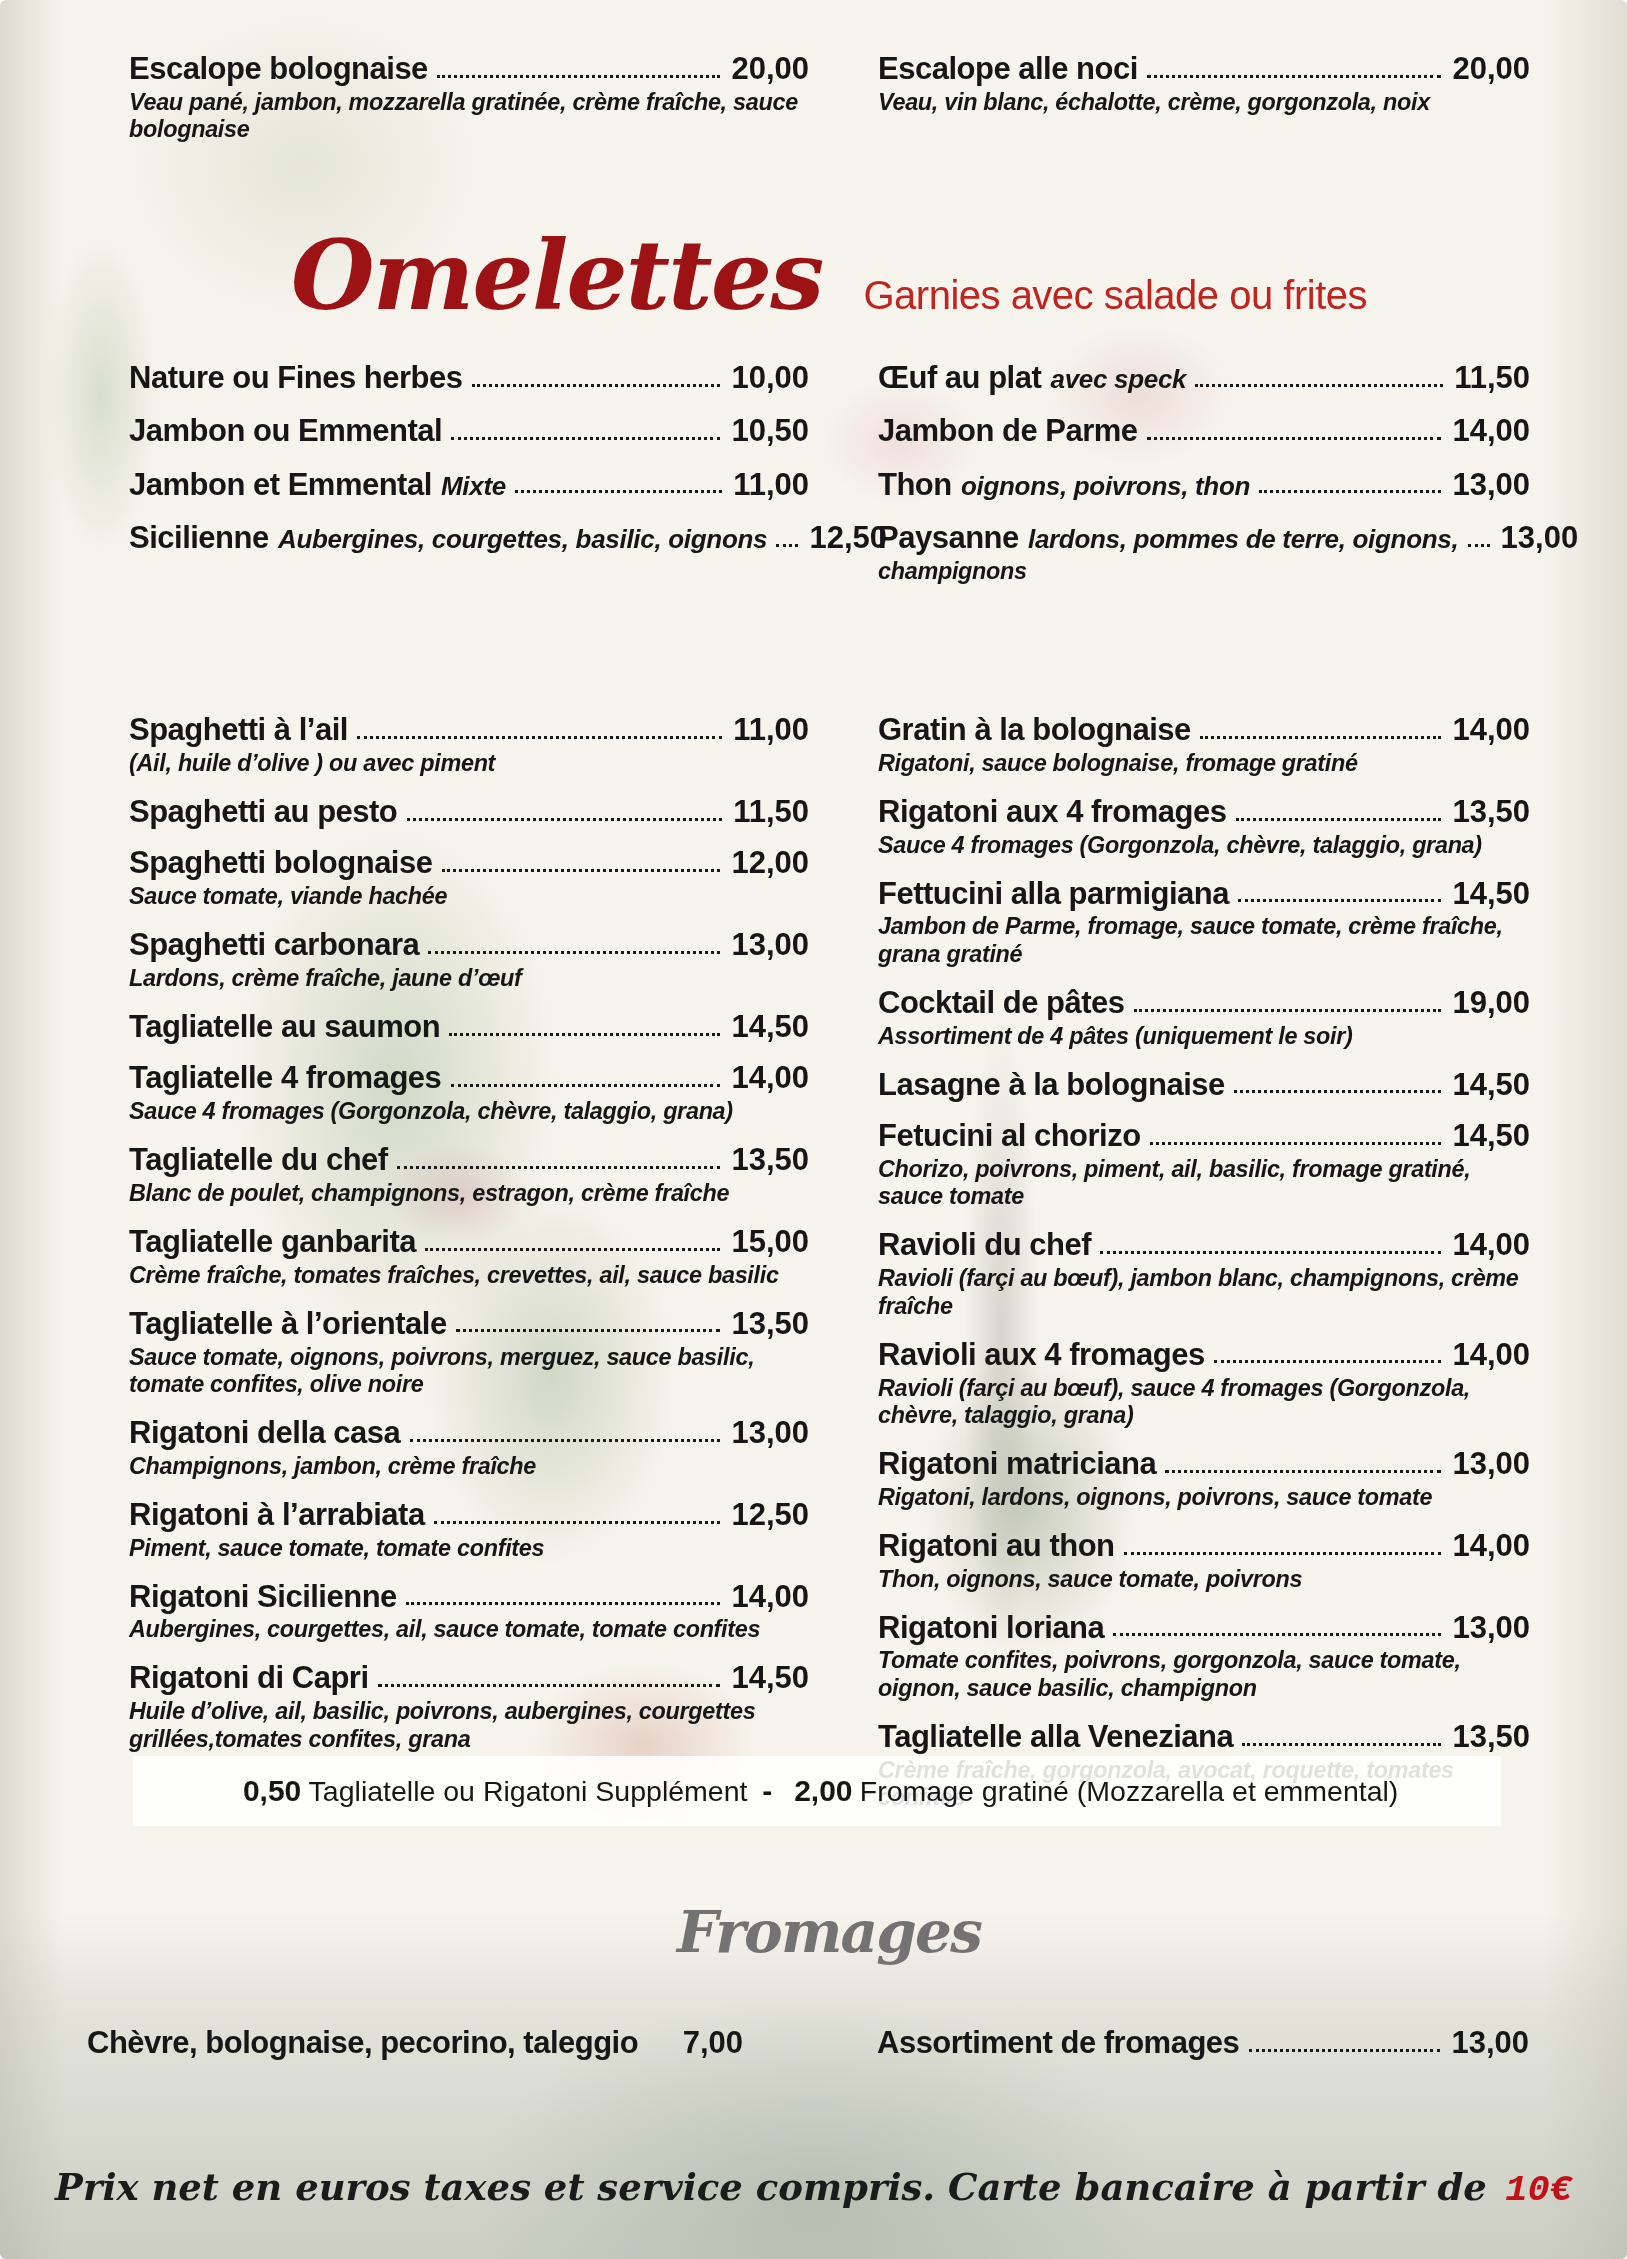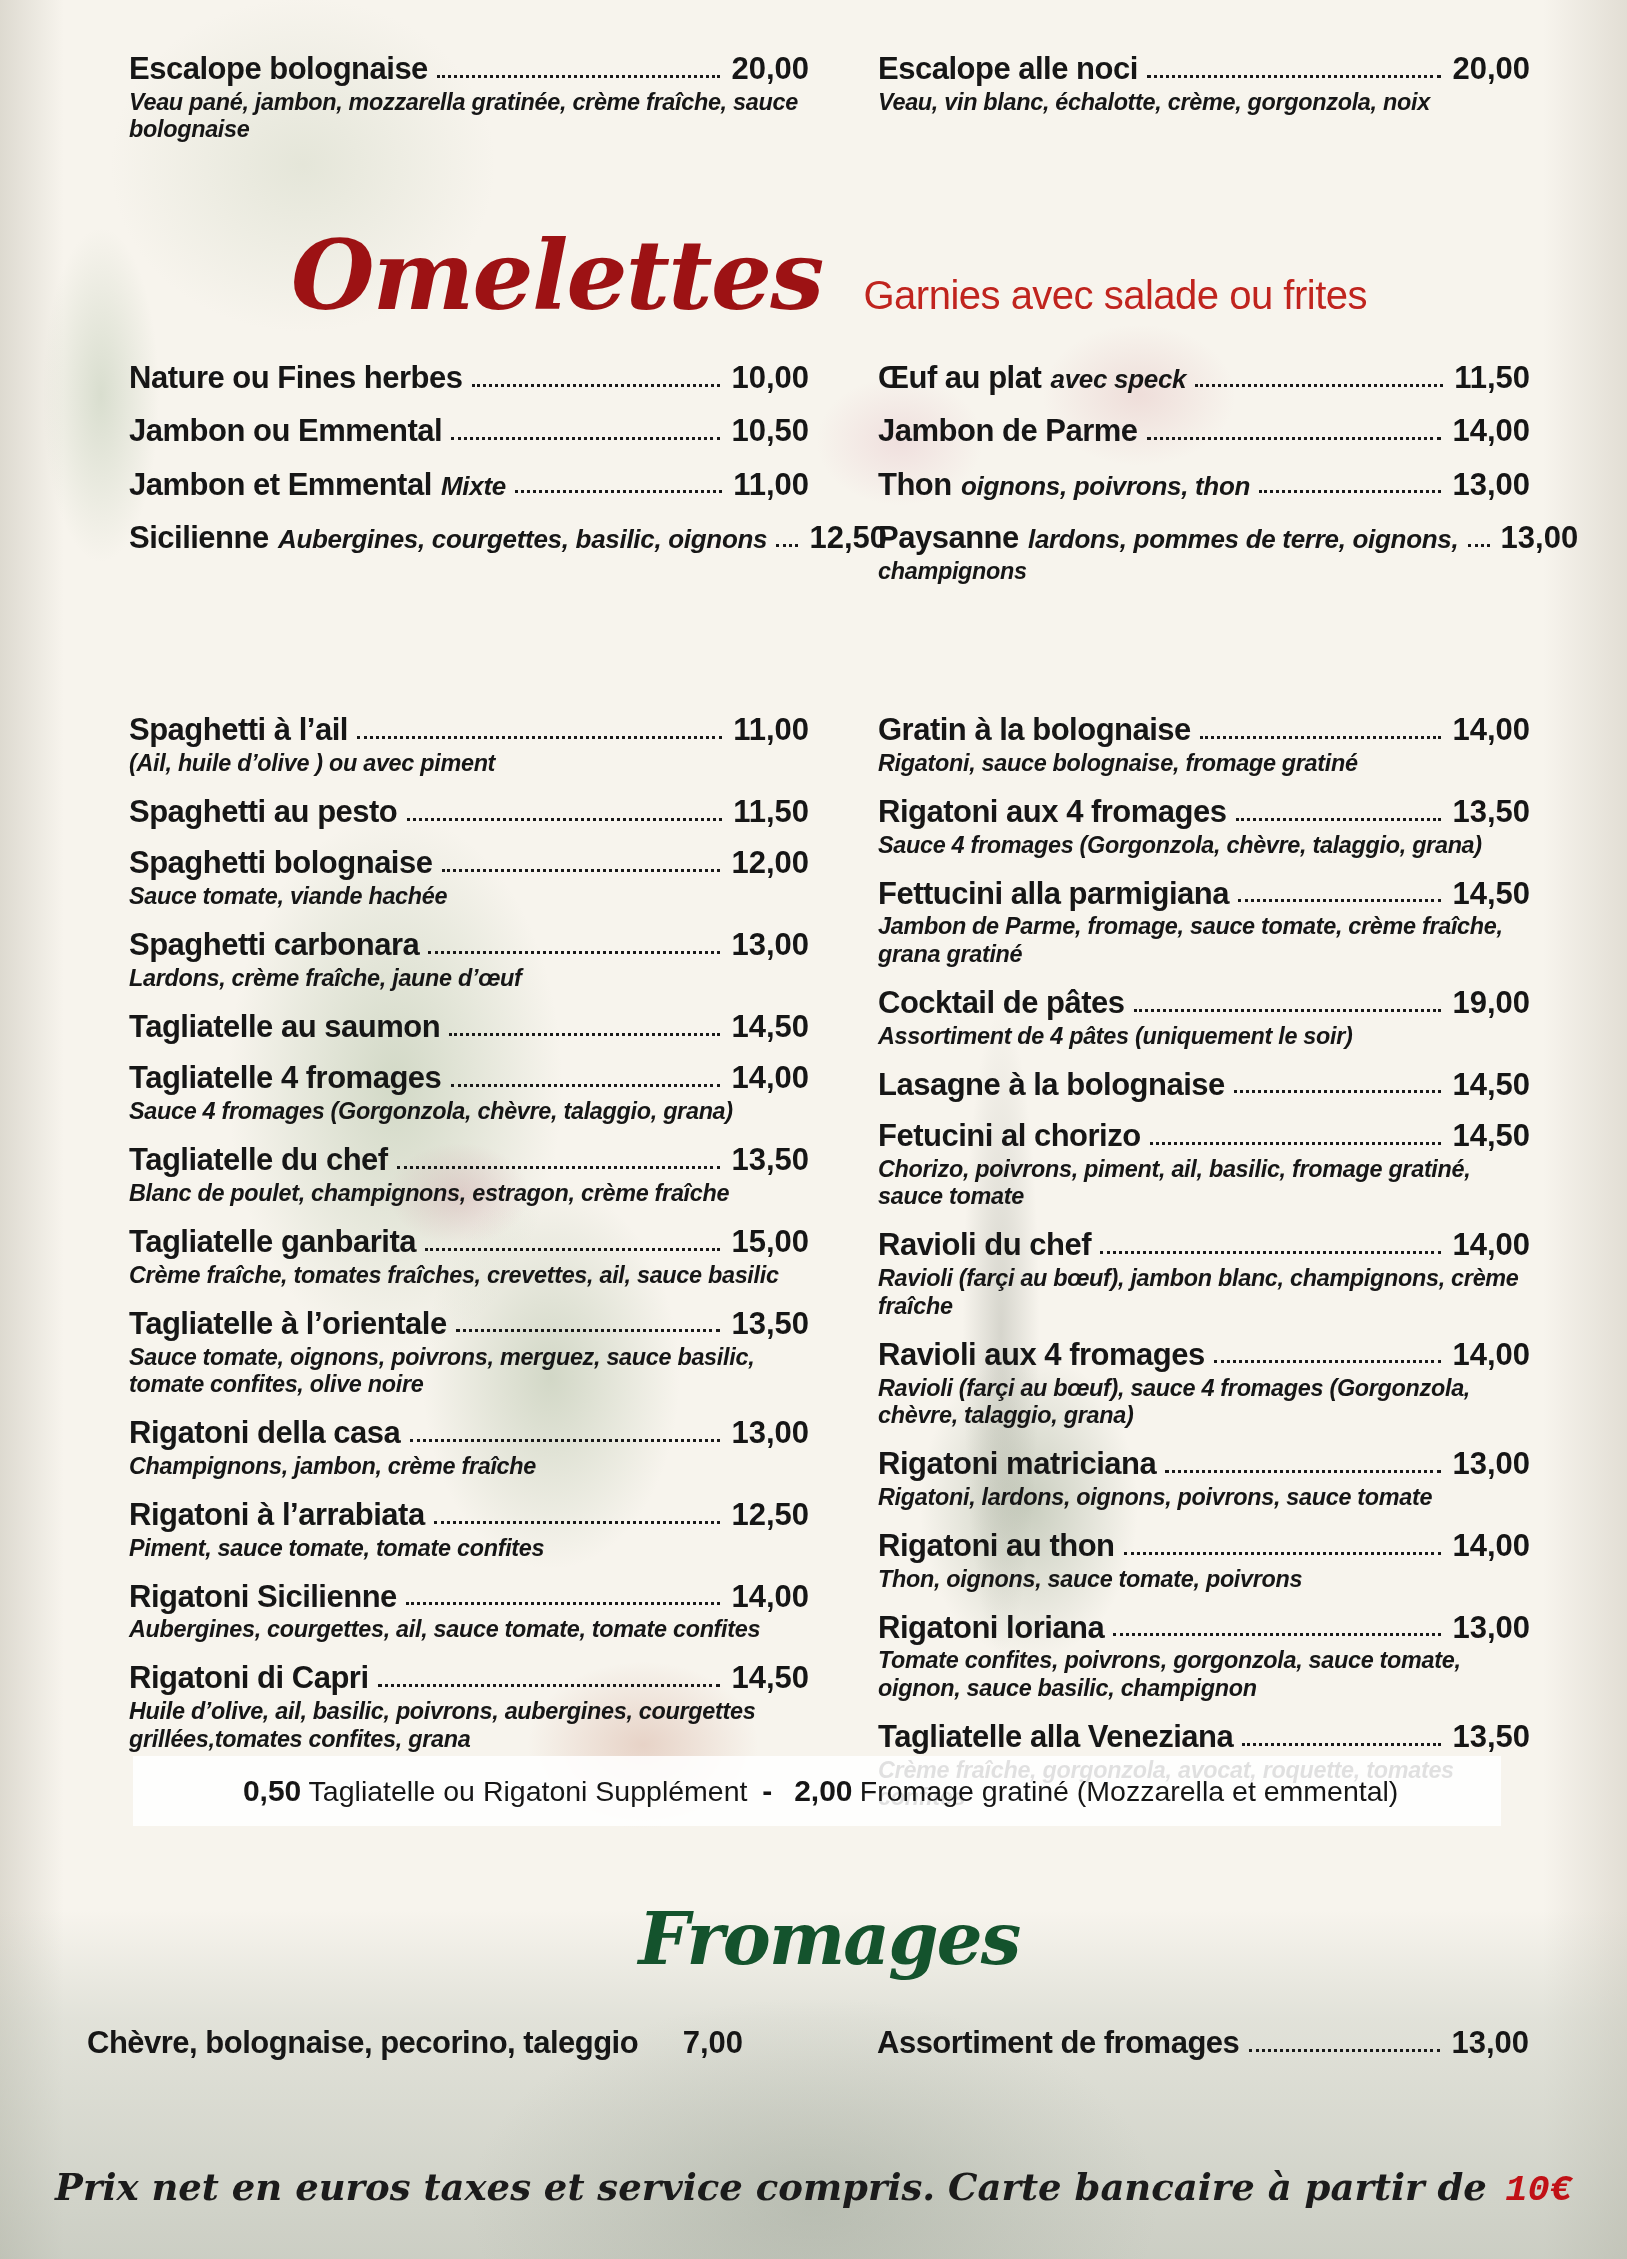--- a/index.html
+++ b/index.html
@@ -1,18 +1,18 @@
 <!DOCTYPE html>
 <html style="font-size:14.7px"><head>
 <meta charset="utf-8">
 <style>
   html,body{margin:0;padding:0;background:#ffffff;}
   .page{position:relative;width:1627px;height:2259px;overflow:hidden;
         background:#f7f4ed;
-        font-family:"Liberation Sans",sans-serif;color:#161616;}
+        font-family:"Liberation Sans",sans-serif;color:#161616;border-radius:6px;}
   .bg{position:absolute;inset:0;pointer-events:none;
     background-image:
       radial-gradient(ellipse 275px 239px at 303px 165px, rgba(190,200,175,.32), transparent 70%),
       radial-gradient(ellipse 83px 239px at 101px 395px, rgba(160,180,150,.35), transparent 70%),
       radial-gradient(ellipse 239px 386px at 395px 1084px, rgba(140,165,125,.34), transparent 70%),
       radial-gradient(ellipse 184px 275px at 551px 1377px, rgba(125,150,110,.30), transparent 70%),
       radial-gradient(ellipse 156px 220px at 1029px 1506px, rgba(105,125,95,.32), transparent 70%),
       radial-gradient(ellipse 101px 73px at 459px 1194px, rgba(205,125,150,.28), transparent 70%),
       radial-gradient(ellipse 119px 92px at 900px 441px, rgba(210,140,160,.20), transparent 70%),
       radial-gradient(ellipse 138px 101px at 1139px 395px, rgba(200,120,130,.18), transparent 70%),
@@ -365,21 +365,21 @@
 
   <div class="supp">
     <span class="b">0,50</span>
     <span>Tagliatelle ou Rigatoni Supplément</span>
     <span class="b sep">-</span>
     <span class="b">2,00</span>
     <span>Fromage gratiné (Mozzarella et emmental)</span>
   </div>
 
   <div class="head" style="top:1903px">
-    <span class="bl" style="font-size:72px;color:#14532d">Fromages</span>
+    <span class="bl" style="font-size:58px;color:#737373">Fromages</span>
   </div>
 
   <div class="fromrow">
     <div class="from-l">
       <span class="nm">Chèvre, bolognaise, pecorino, taleggio</span>
       <span class="pr">7,00</span>
     </div>
     <div class="from-r">
       <span class="nm">Assortiment de fromages</span>
       <span class="dots"></span>

